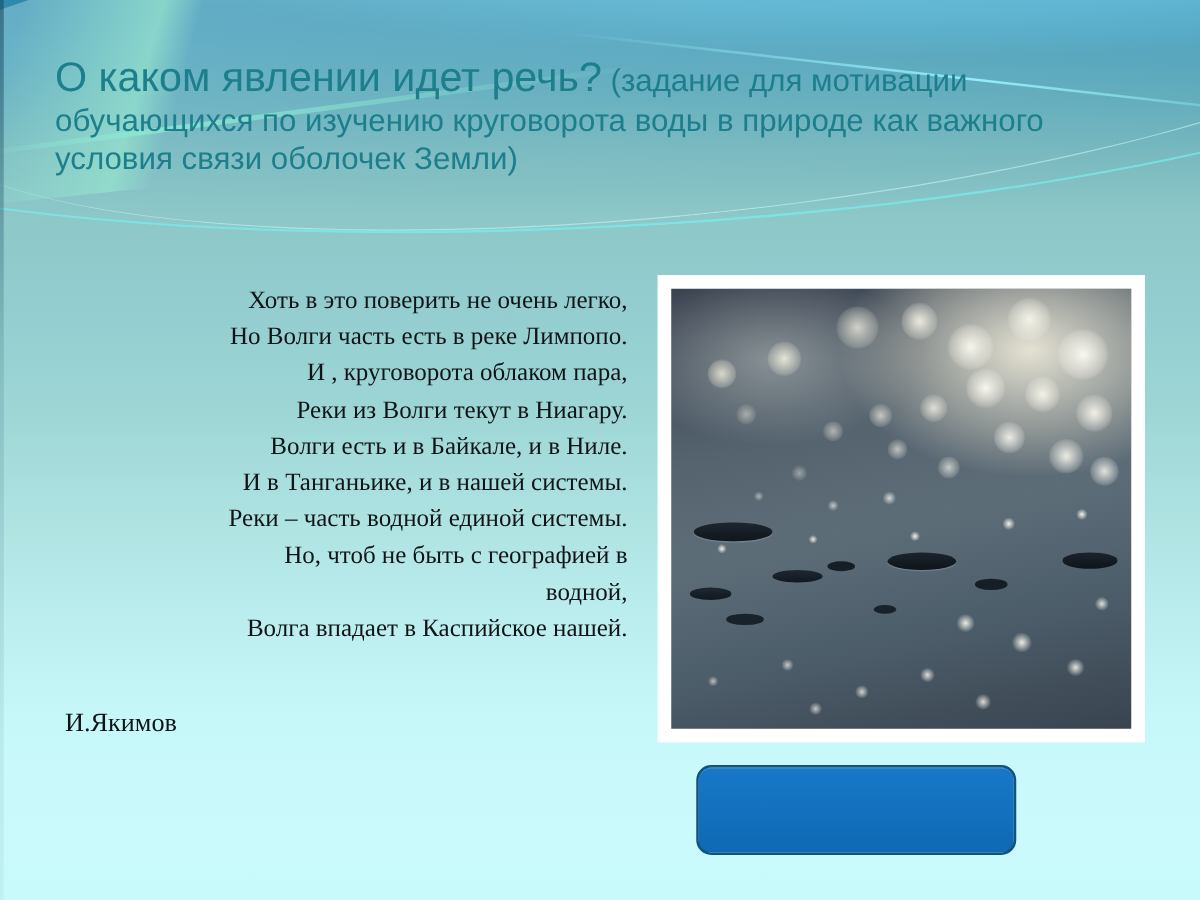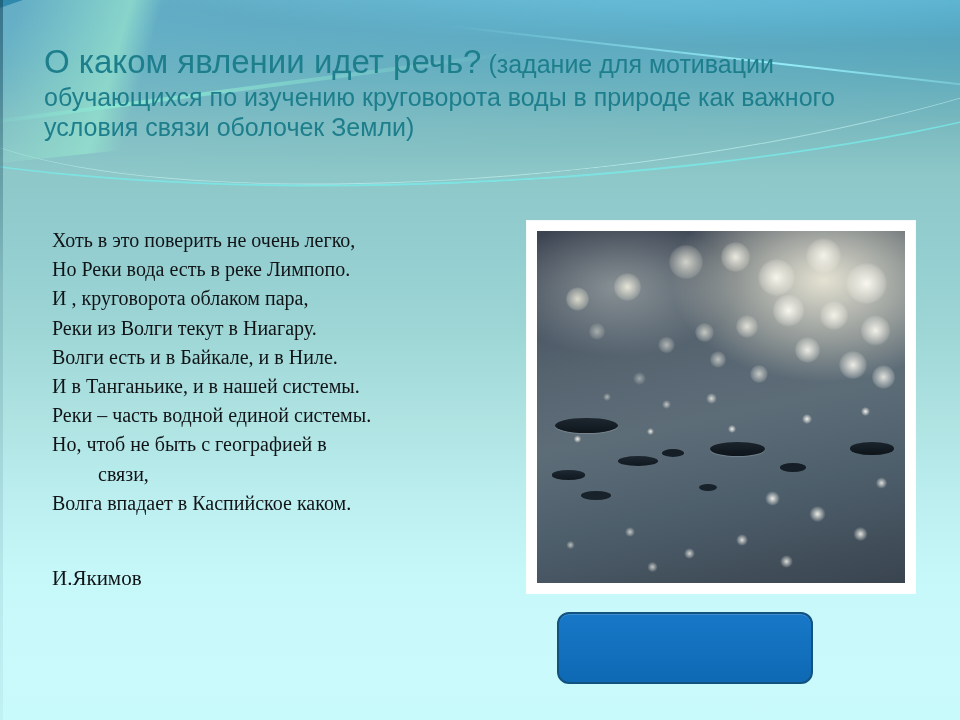--- a/index.html
+++ b/index.html
@@ -88,21 +88,21 @@
   }
 
   
   .poem{
     position:absolute;left:52px;top:226px;width:450px;
     font-family:"Liberation Serif",serif;
     font-size:20px;
     color:#111417;
     line-height:1.46;
   }
-  .poem .line{white-space:pre-wrap;}
+  .poem .line{white-space:pre-wrap;text-align:right;}
   .poem .line.indent{padding-left:46px;}
   .author{
     position:absolute;left:52px;top:566px;width:420px;
     font-family:"Liberation Serif",serif;
     font-size:21px;color:#111417;text-align:left;
   }
 
   
   .photo-frame{
     position:absolute;left:527px;top:221px;width:388px;height:372px;
@@ -144,29 +144,29 @@
   <div class="swoosh sw-f"></div>
   <div class="swoosh sw-g"></div>
   <div class="edge-left"></div>
 
   <div class="title">
     <span class="big">О каком явлении идет речь?</span><span class="small"> (задание для мотивации обучающихся по изучению круговорота воды в природе как важного условия связи оболочек Земли)</span>
   </div>
 
   <div class="poem">
     <div class="line">Хоть в это поверить не очень легко,</div>
-    <div class="line">Но Реки вода есть в реке Лимпопо.</div>
+    <div class="line">Но Волги часть есть в реке Лимпопо.</div>
     <div class="line">И , круговорота облаком пара,</div>
     <div class="line">Реки из Волги текут в Ниагару.</div>
     <div class="line">Волги есть и в Байкале, и в Ниле.</div>
     <div class="line">И в Танганьике, и в нашей системы.</div>
     <div class="line">Реки – часть водной единой системы.</div>
     <div class="line">Но, чтоб не быть с географией в</div>
-    <div class="line indent">связи,</div>
-    <div class="line">Волга впадает в Каспийское каком.</div>
+    <div class="line indent">водной,</div>
+    <div class="line">Волга впадает в Каспийское нашей.</div>
   </div>
 
   <div class="author">И.Якимов</div>
 
   <div class="photo-frame">
     <div class="photo">
 
       <span class="bokeh" style="left:8%;top:16%;width:6%;height:6.6%;background:radial-gradient(circle,rgba(236,234,216,.85),rgba(236,234,216,.25) 62%,rgba(236,234,216,0) 72%);"></span>
       <span class="bokeh" style="left:21%;top:12%;width:7.4%;height:8%;background:radial-gradient(circle,rgba(240,238,222,.9),rgba(240,238,222,.2) 64%,rgba(240,238,222,0) 74%);"></span>
       <span class="bokeh" style="left:36%;top:4%;width:9%;height:9.6%;background:radial-gradient(circle,rgba(244,242,228,.75),rgba(244,242,228,.18) 64%,rgba(244,242,228,0) 74%);"></span>

